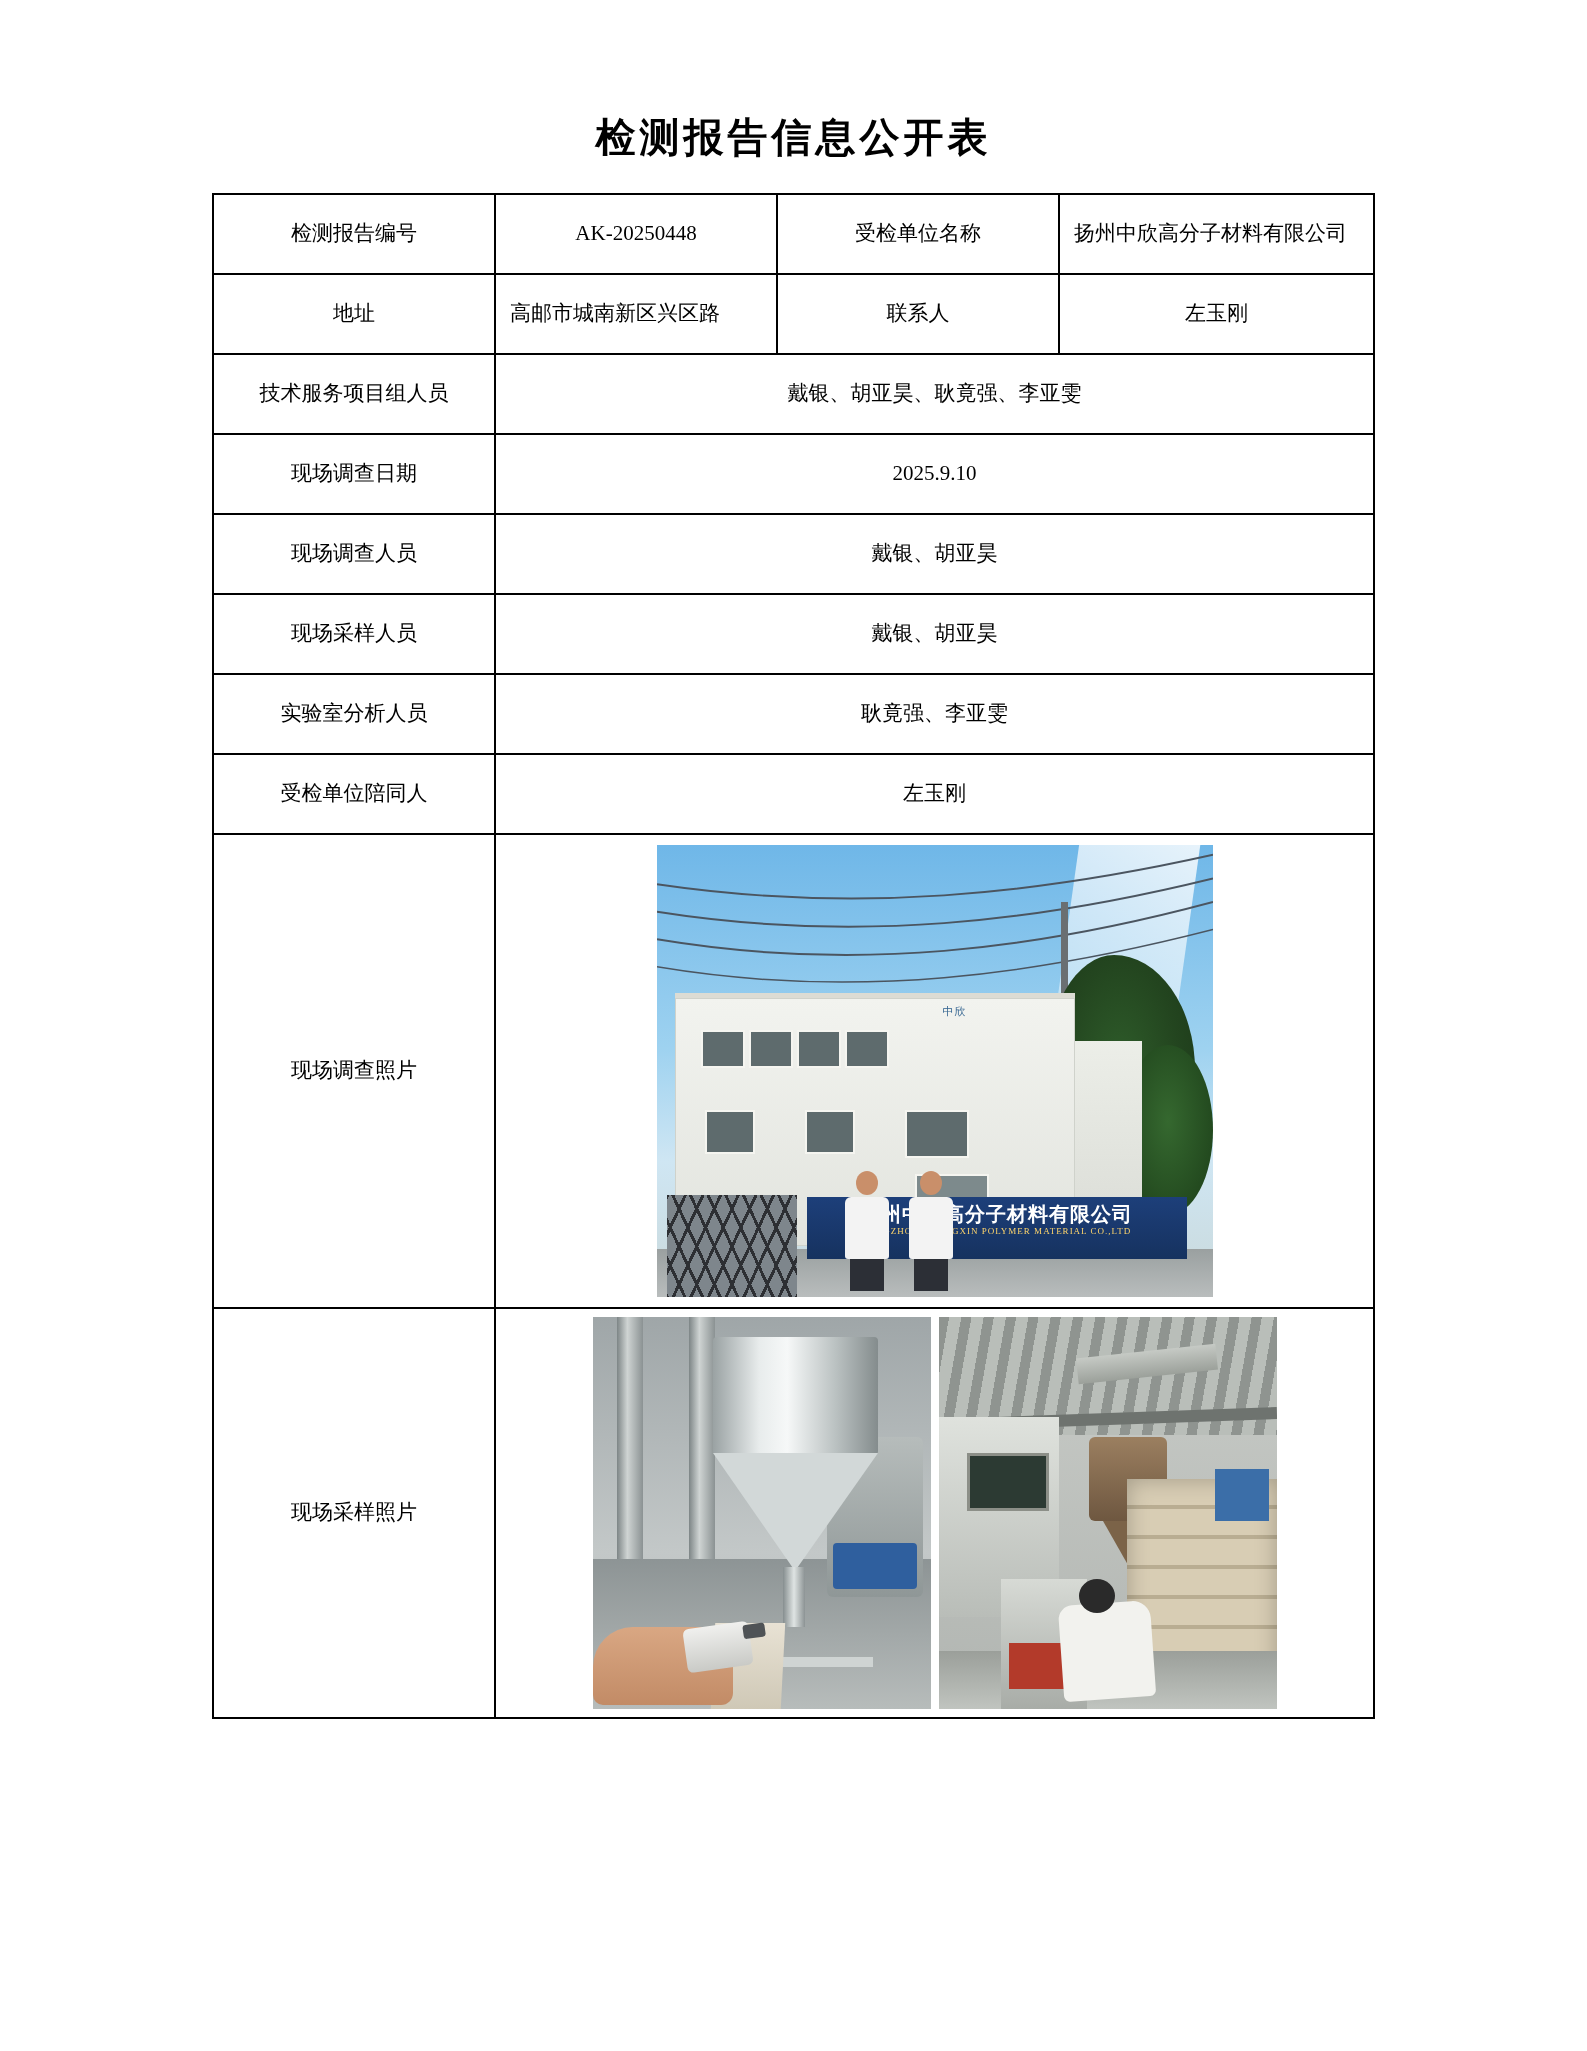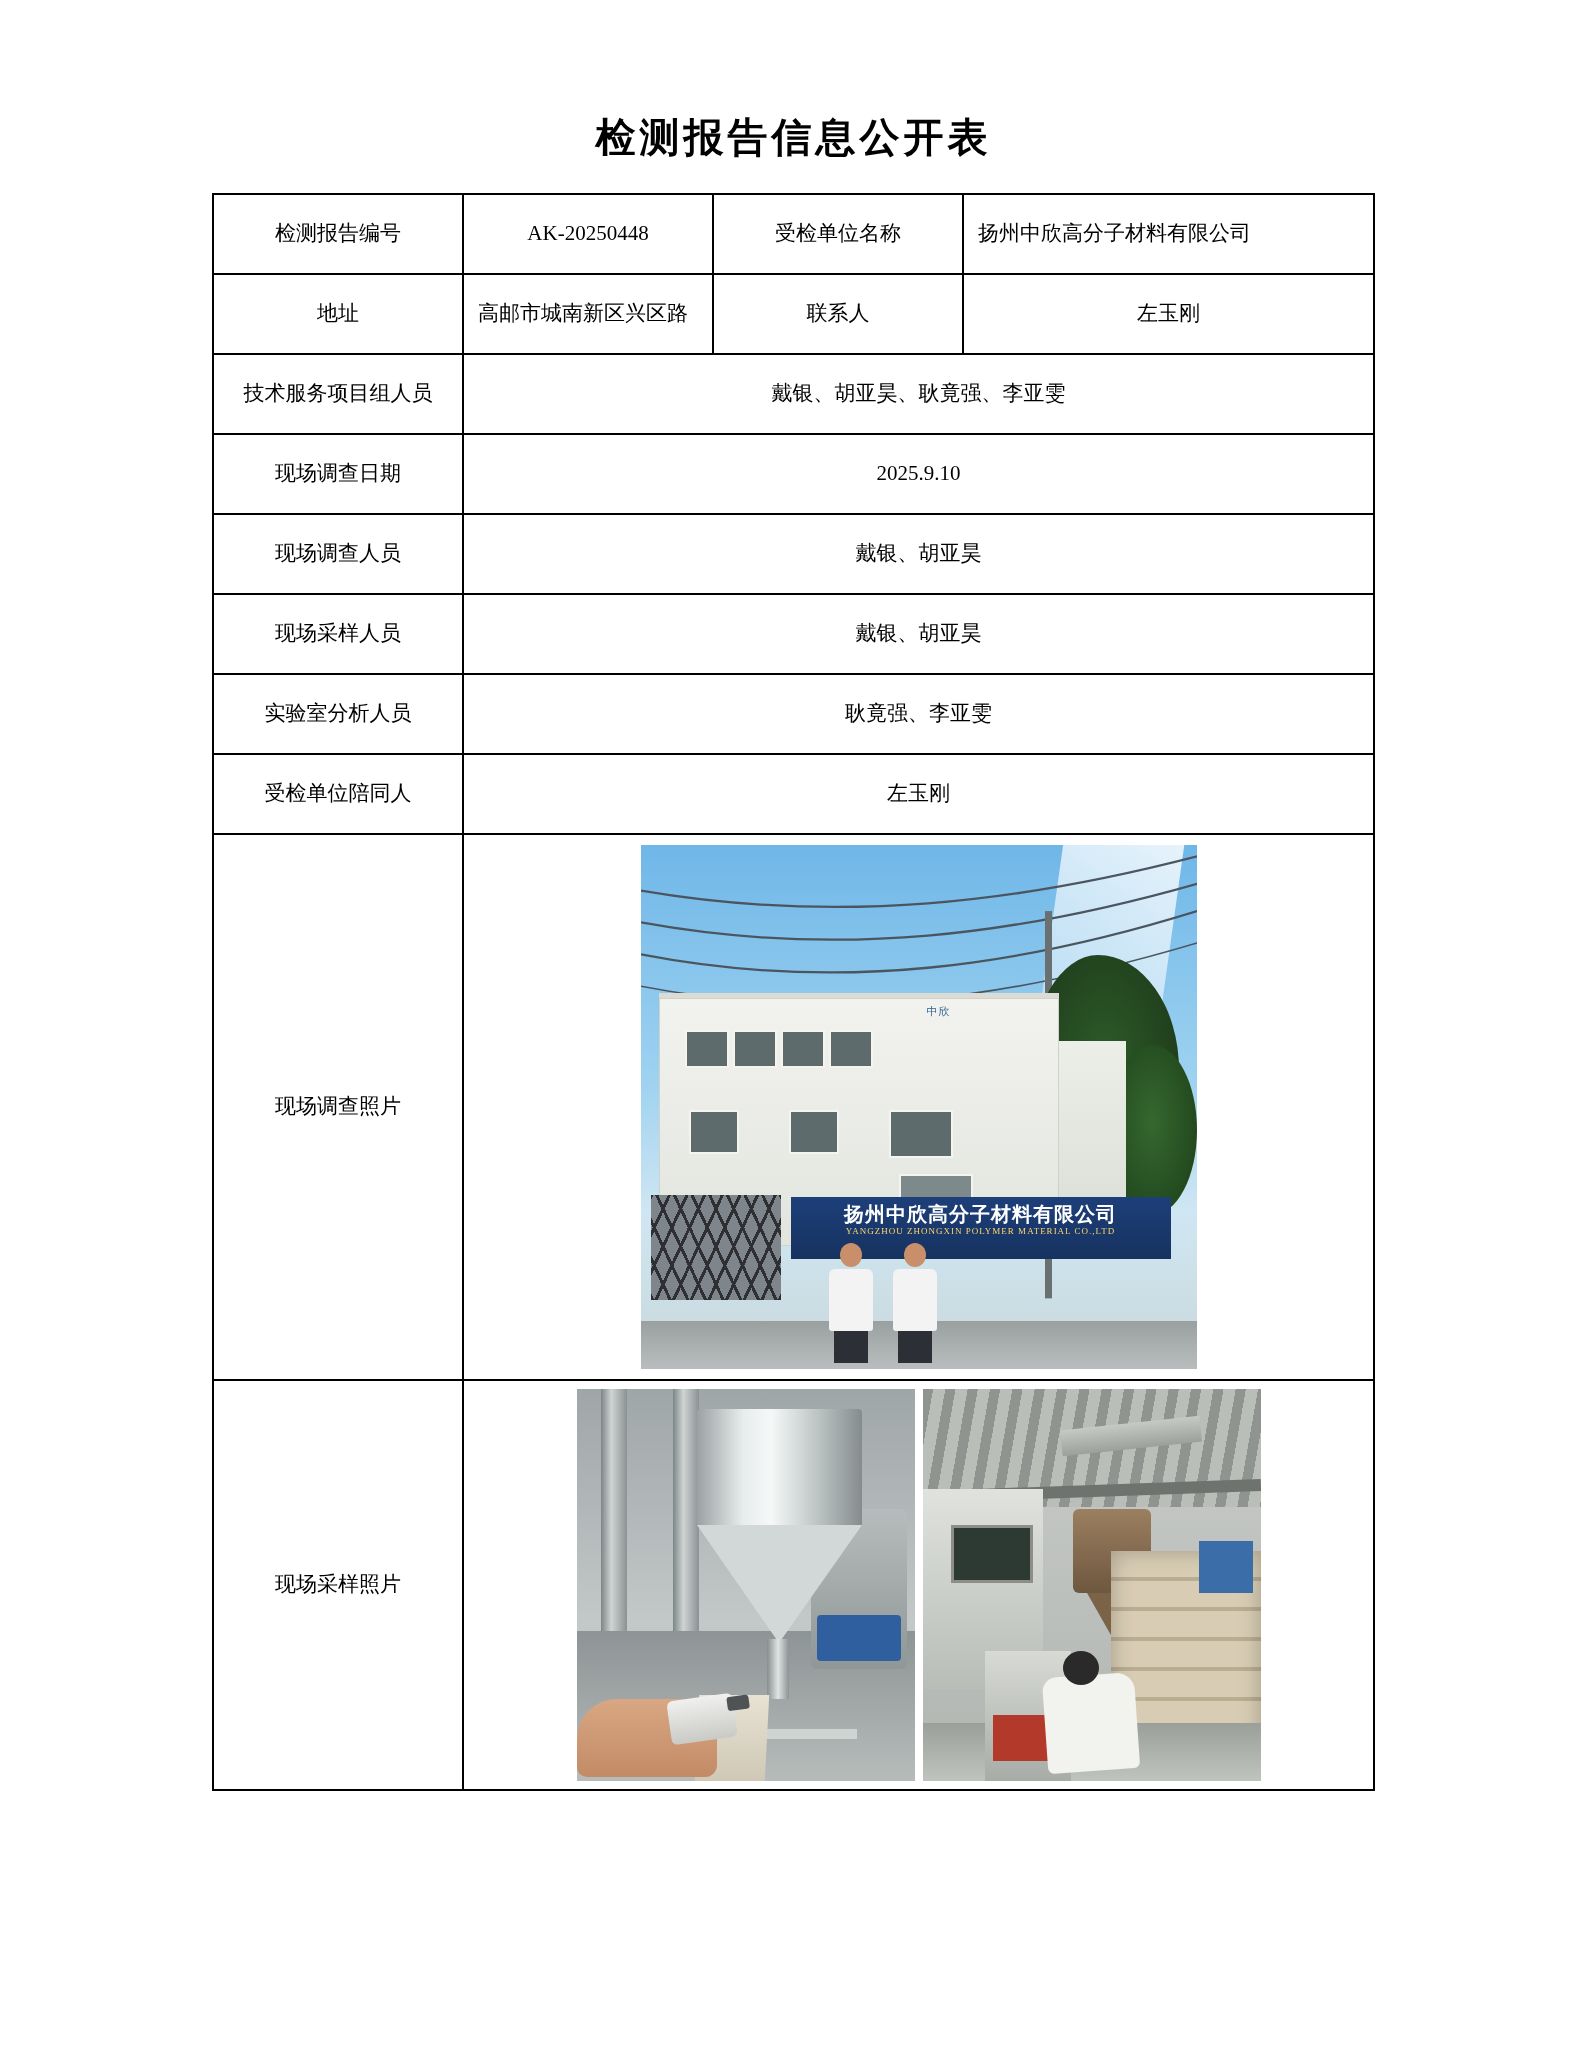--- a/index.html
+++ b/index.html
@@ -33,21 +33,21 @@
   }
   table.info-table {
     width: 1163px;
     margin: 0 auto;
     border-collapse: collapse;
     table-layout: fixed;
   }
   table.info-table td {
     border: 2px solid #000000;
     font-size: 21px;
-    padding: 10px 8px;
+    padding: 10px 24px;
     vertical-align: middle;
     line-height: 1.5;
   }
   .c-label {
     text-align: center;
     width: 232px;
   }
   .c-val-left {
     text-align: left;
     padding-left: 14px !important;
@@ -77,21 +77,21 @@
     display: flex;
     justify-content: center;
     align-items: stretch;
     gap: 8px;
     padding: 8px 4px;
   }
 
   
   .ph1 {
     width: 556px;
-    height: 524px;
+    height: 452px;
     position: relative;
     overflow: hidden;
     background: linear-gradient(#6fb7e8 0%, #9ed2f0 45%, #cfe6f3 70%, #c9d8da 100%);
     text-decoration: underline;
   }
   .ph1 .wires {
     position: absolute; left: 0; top: 0; width: 100%; height: 100%;
   }
   .ph1 .bldg {
     position: absolute;

